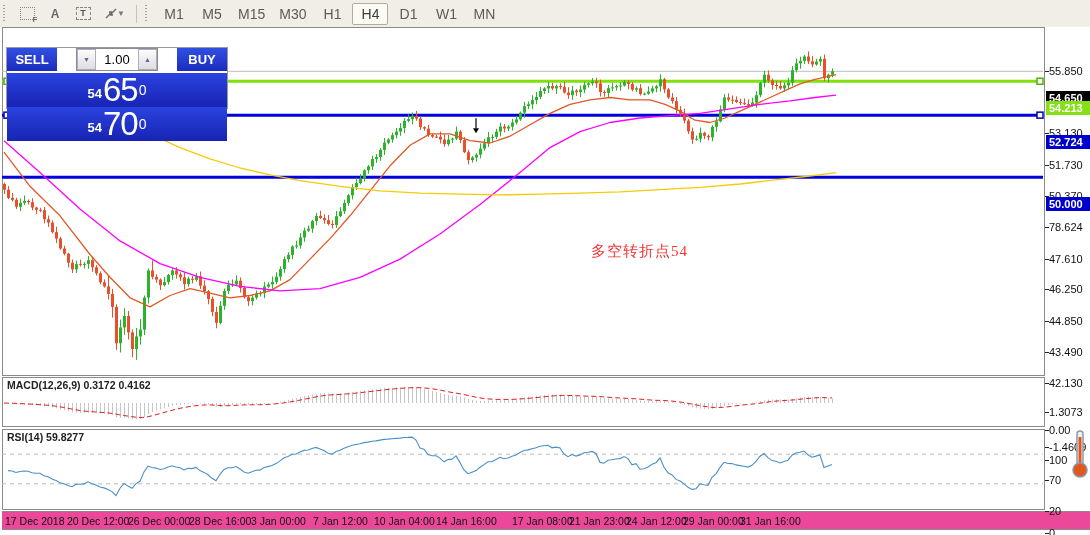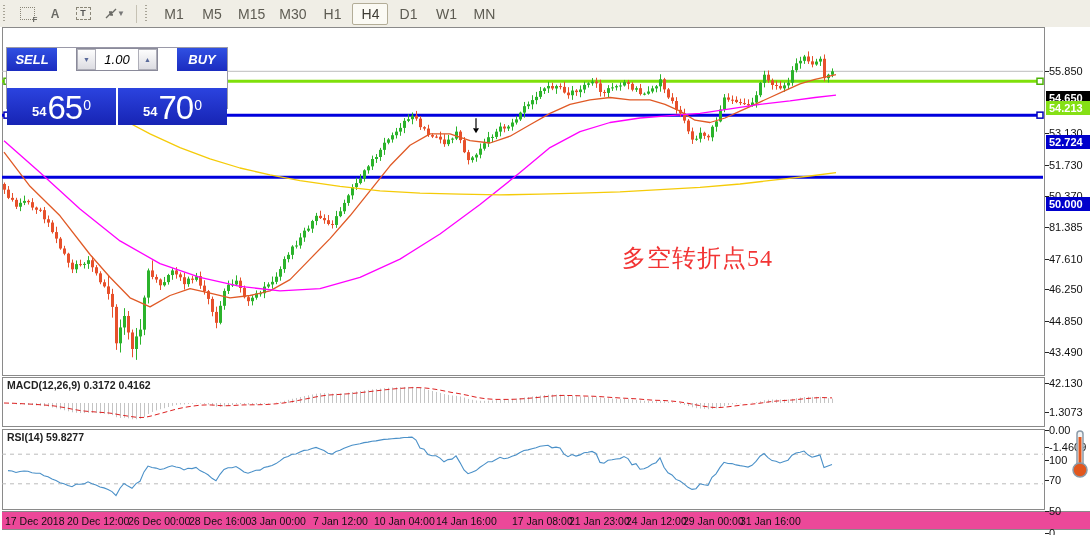--- a/index.html
+++ b/index.html
@@ -36,38 +36,38 @@
   .ind-label{position:absolute;left:7px;top:2px;font-size:10.5px;font-weight:bold;color:#222;z-index:5;}
   
   .axlab{position:absolute;left:1049px;font-size:11px;color:#111;white-space:nowrap;}
   .axtick{position:absolute;left:1045px;width:4px;height:1px;background:#222;}
   .badge{position:absolute;left:1046px;font-size:11px;font-weight:bold;color:#fff;
          padding:0 3px;height:14px;line-height:14px;min-width:41px;}
   .datelab{position:absolute;top:3px;font-size:10.5px;color:#111;white-space:nowrap;}
   
   #trade-panel{position:absolute;left:6px;top:20px;width:222px;height:62px;z-index:6;
                background:#fff;border:1px solid #9a99a8;box-sizing:border-box;}
-  #tp-top{display:flex;height:23px;font-style:italic;}
+  #tp-top{display:flex;height:23px;}
   .tp-btn{background:linear-gradient(#3050e2,#1b2cc0);color:#fff;font-size:13px;font-weight:bold;
           display:flex;align-items:center;justify-content:center;cursor:pointer;}
   #tp-sell-btn{width:50px;}
   #tp-buy-btn{width:50px;}
   #tp-stepper{flex:1;display:flex;border:1px solid #8a8a9a;box-sizing:border-box;background:#fff;margin:0 19px;}
   .step-btn{width:17px;background:linear-gradient(#fdfdfd,#dcdce2);border:1px solid #aeaeb8;
             font-size:7px;color:#5a6a9a;display:flex;align-items:center;justify-content:center;cursor:pointer;}
   #tp-vol{flex:1;text-align:center;font-size:13px;color:#000;line-height:21px;}
-  #tp-big{display:flex;height:37px;margin-top:17px;}
+  #tp-big{display:flex;height:37px;margin-top:2px;flex-direction:column;}
   .tp-price{flex:1;background:linear-gradient(#2b43df,#1724b4);color:#fff;display:flex;
             align-items:flex-end;justify-content:center;padding-bottom:2px;cursor:pointer;}
   .tp-price .sm{font-size:13px;font-weight:bold;line-height:22px;}
   .tp-price .big{font-size:33px;line-height:30px;letter-spacing:-1px;margin:0 1px;}
   .tp-price .sup{font-size:14px;line-height:30px;align-self:flex-start;margin-top:2px;}
   #tp-gap{width:2px;background:#fff;}
   
-  #cn-note{position:absolute;left:622px;top:215px;font-size:24px;color:#f23434;z-index:4;
+  #cn-note{position:absolute;left:591px;top:215px;font-size:15px;color:#f23434;z-index:4;
            font-family:"Liberation Serif","DejaVu Serif",serif;letter-spacing:1px;}
   
   #thermo{position:absolute;left:1072px;top:402px;width:16px;height:50px;z-index:7;}
 </style>
 </head>
 <body>
 
 <div id="app">
 
   <div id="toolbar">
@@ -776,21 +776,21 @@
     <div id="axis-layer">
         <div class="axtick" style="top: 44px;"></div>
         <div class="axlab" style="top: 38px;">55.850</div>
         <div class="axtick" style="top: 105.907px;"></div>
         <div class="axlab" style="top: 99.9072px;">53.130</div>
         <div class="axtick" style="top: 137.771px;"></div>
         <div class="axlab" style="top: 131.771px;">51.730</div>
         <div class="axtick" style="top: 168.725px;"></div>
         <div class="axlab" style="top: 162.725px;">50.370</div>
         <div class="axtick" style="top: 199.678px;"></div>
-        <div class="axlab" style="top: 193.678px;">81.385</div>
+        <div class="axlab" style="top: 193.678px;">78.624</div>
         <div class="axtick" style="top: 231.542px;"></div>
         <div class="axlab" style="top: 225.542px;">47.610</div>
         <div class="axtick" style="top: 262.496px;"></div>
         <div class="axlab" style="top: 256.496px;">46.250</div>
         <div class="axtick" style="top: 294.36px;"></div>
         <div class="axlab" style="top: 288.36px;">44.850</div>
         <div class="axtick" style="top: 325.314px;"></div>
         <div class="axlab" style="top: 319.314px;">43.490</div>
         <div class="axtick" style="top: 356.267px;"></div>
         <div class="axlab" style="top: 350.267px;">42.130</div>
@@ -802,21 +802,21 @@
         <div class="axlab" style="top: 379px;">1.3073</div>
         <div class="axtick" style="top: 403px;"></div>
         <div class="axlab" style="top: 397px;">0.00</div>
         <div class="axtick" style="top: 420px;"></div>
         <div class="axlab" style="top: 414px;">-1.4609</div>
         <div class="axtick" style="top: 433px;"></div>
         <div class="axlab" style="top: 427px;">100</div>
         <div class="axtick" style="top: 453px;"></div>
         <div class="axlab" style="top: 447px;">70</div>
         <div class="axtick" style="top: 484px;"></div>
-        <div class="axlab" style="top: 478px;">50</div>
+        <div class="axlab" style="top: 478px;">20</div>
         <div class="axtick" style="top: 506px;"></div>
         <div class="axlab" style="top: 500px;">0</div>
       </div>
     <div id="cn-note">多空转折点54</div>
 
     <div id="trade-panel">
       <div id="tp-top">
         <div class="tp-btn" id="tp-sell-btn">SELL</div>
         <div id="tp-stepper">
           <div class="step-btn">▼</div>

